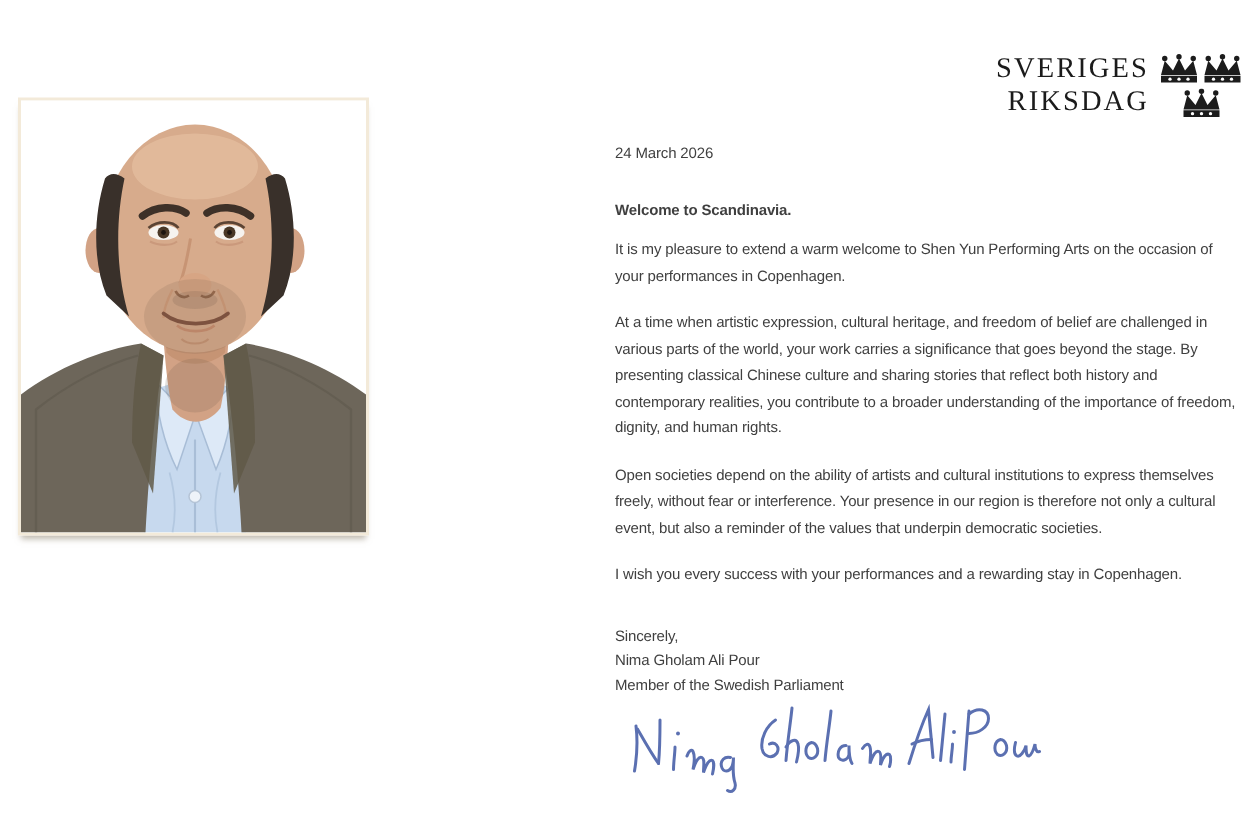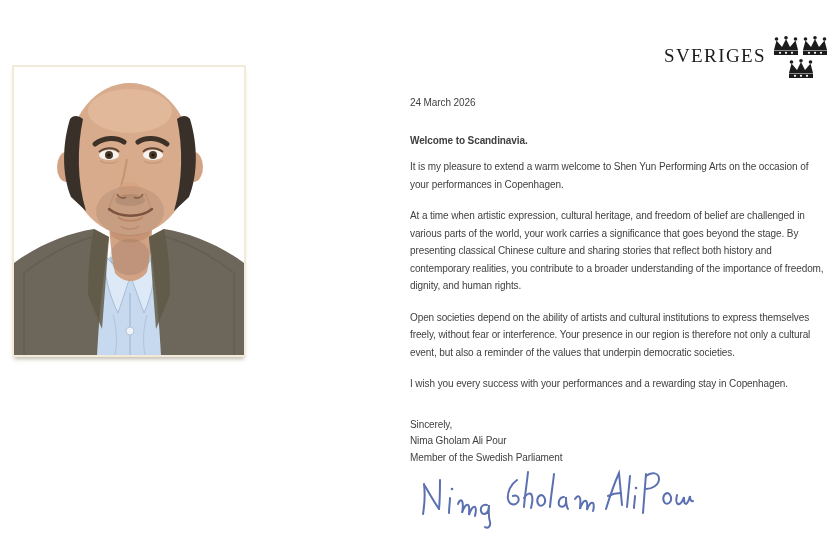--- a/index.html
+++ b/index.html
@@ -6,21 +6,21 @@
   .page{position:relative;width:840px;height:560px;background:#ffffff;overflow:hidden;
         font-family:"Liberation Sans",sans-serif;}
 
   
   .photo-frame{position:absolute;left:12px;top:65px;width:230px;height:288px;
                border:2px solid #f3ead9;background:#ffffff;
                box-shadow:0 4px 4px -2px rgba(140,130,110,.55);}
   .photo-frame svg{display:block;}
 
   
-  .letterhead{position:absolute;top:33px;right:12px;display:flex;align-items:center;gap:7px;}
+  .letterhead{position:absolute;top:33px;right:12px;display:flex;align-items:flex-end;gap:7px;}
   .org{text-align:right;font-family:"Liberation Serif",serif;font-size:19px;line-height:22px;
        letter-spacing:1.4px;color:#1b1b1b;}
   .crowns{display:flex;flex-direction:column;align-items:center;gap:3px;padding-top:3px;}
   .crown-row{display:flex;gap:3px;}
 
   
   .letter{position:absolute;left:410px;top:94px;width:470px;font-size:10px;line-height:17.5px;
           color:#3f3f3f;letter-spacing:-0.1px;}
   .date{margin:0 0 20px 0;}
   .heading{font-weight:bold;margin:0 0 9px 0;}
@@ -94,20 +94,21 @@
       <path d="M131,126 C135,134 137,140 137,145" stroke="#c08a69" stroke-width="1.6" fill="none" opacity="0.6"></path>
       <path d="M95,142 C106,151 127,151 138,142" stroke="#7d523f" stroke-width="2.4" fill="none" stroke-linecap="round"></path>
       <path d="M104,150 C110,155 123,155 129,150" stroke="#b97f63" stroke-width="1.8" fill="none" opacity="0.8"></path>
       <path d="M107,159 C111,163 121,163 125,159" stroke="#b07f60" stroke-width="1.4" fill="none" opacity="0.6"></path>
     </svg>
   </div>
 
   <div class="letterhead">
     <div class="org">
       <div>SVERIGES</div>
+      <div>RIKSDAG</div>
     </div>
     <div class="crowns">
       <div class="crown-row">
         <svg width="26" height="20" viewBox="0 0 26 20">
           <path d="M1,14 L3.5,4.5 L9,11 L13,3 L17,11 L22.5,4.5 L25,14 Z" fill="#1c1c1c"></path>
           <circle cx="3.5" cy="3" r="1.8" fill="#1c1c1c"></circle>
             <circle cx="13" cy="1.8" r="1.8" fill="#1c1c1c"></circle>
             <circle cx="22.5" cy="3" r="1.8" fill="#1c1c1c"></circle>
           <rect x="1" y="14.5" width="24" height="4.5" fill="#1c1c1c"></rect>
           <circle cx="7" cy="16.8" r="1.1" fill="#ffffff"></circle>

